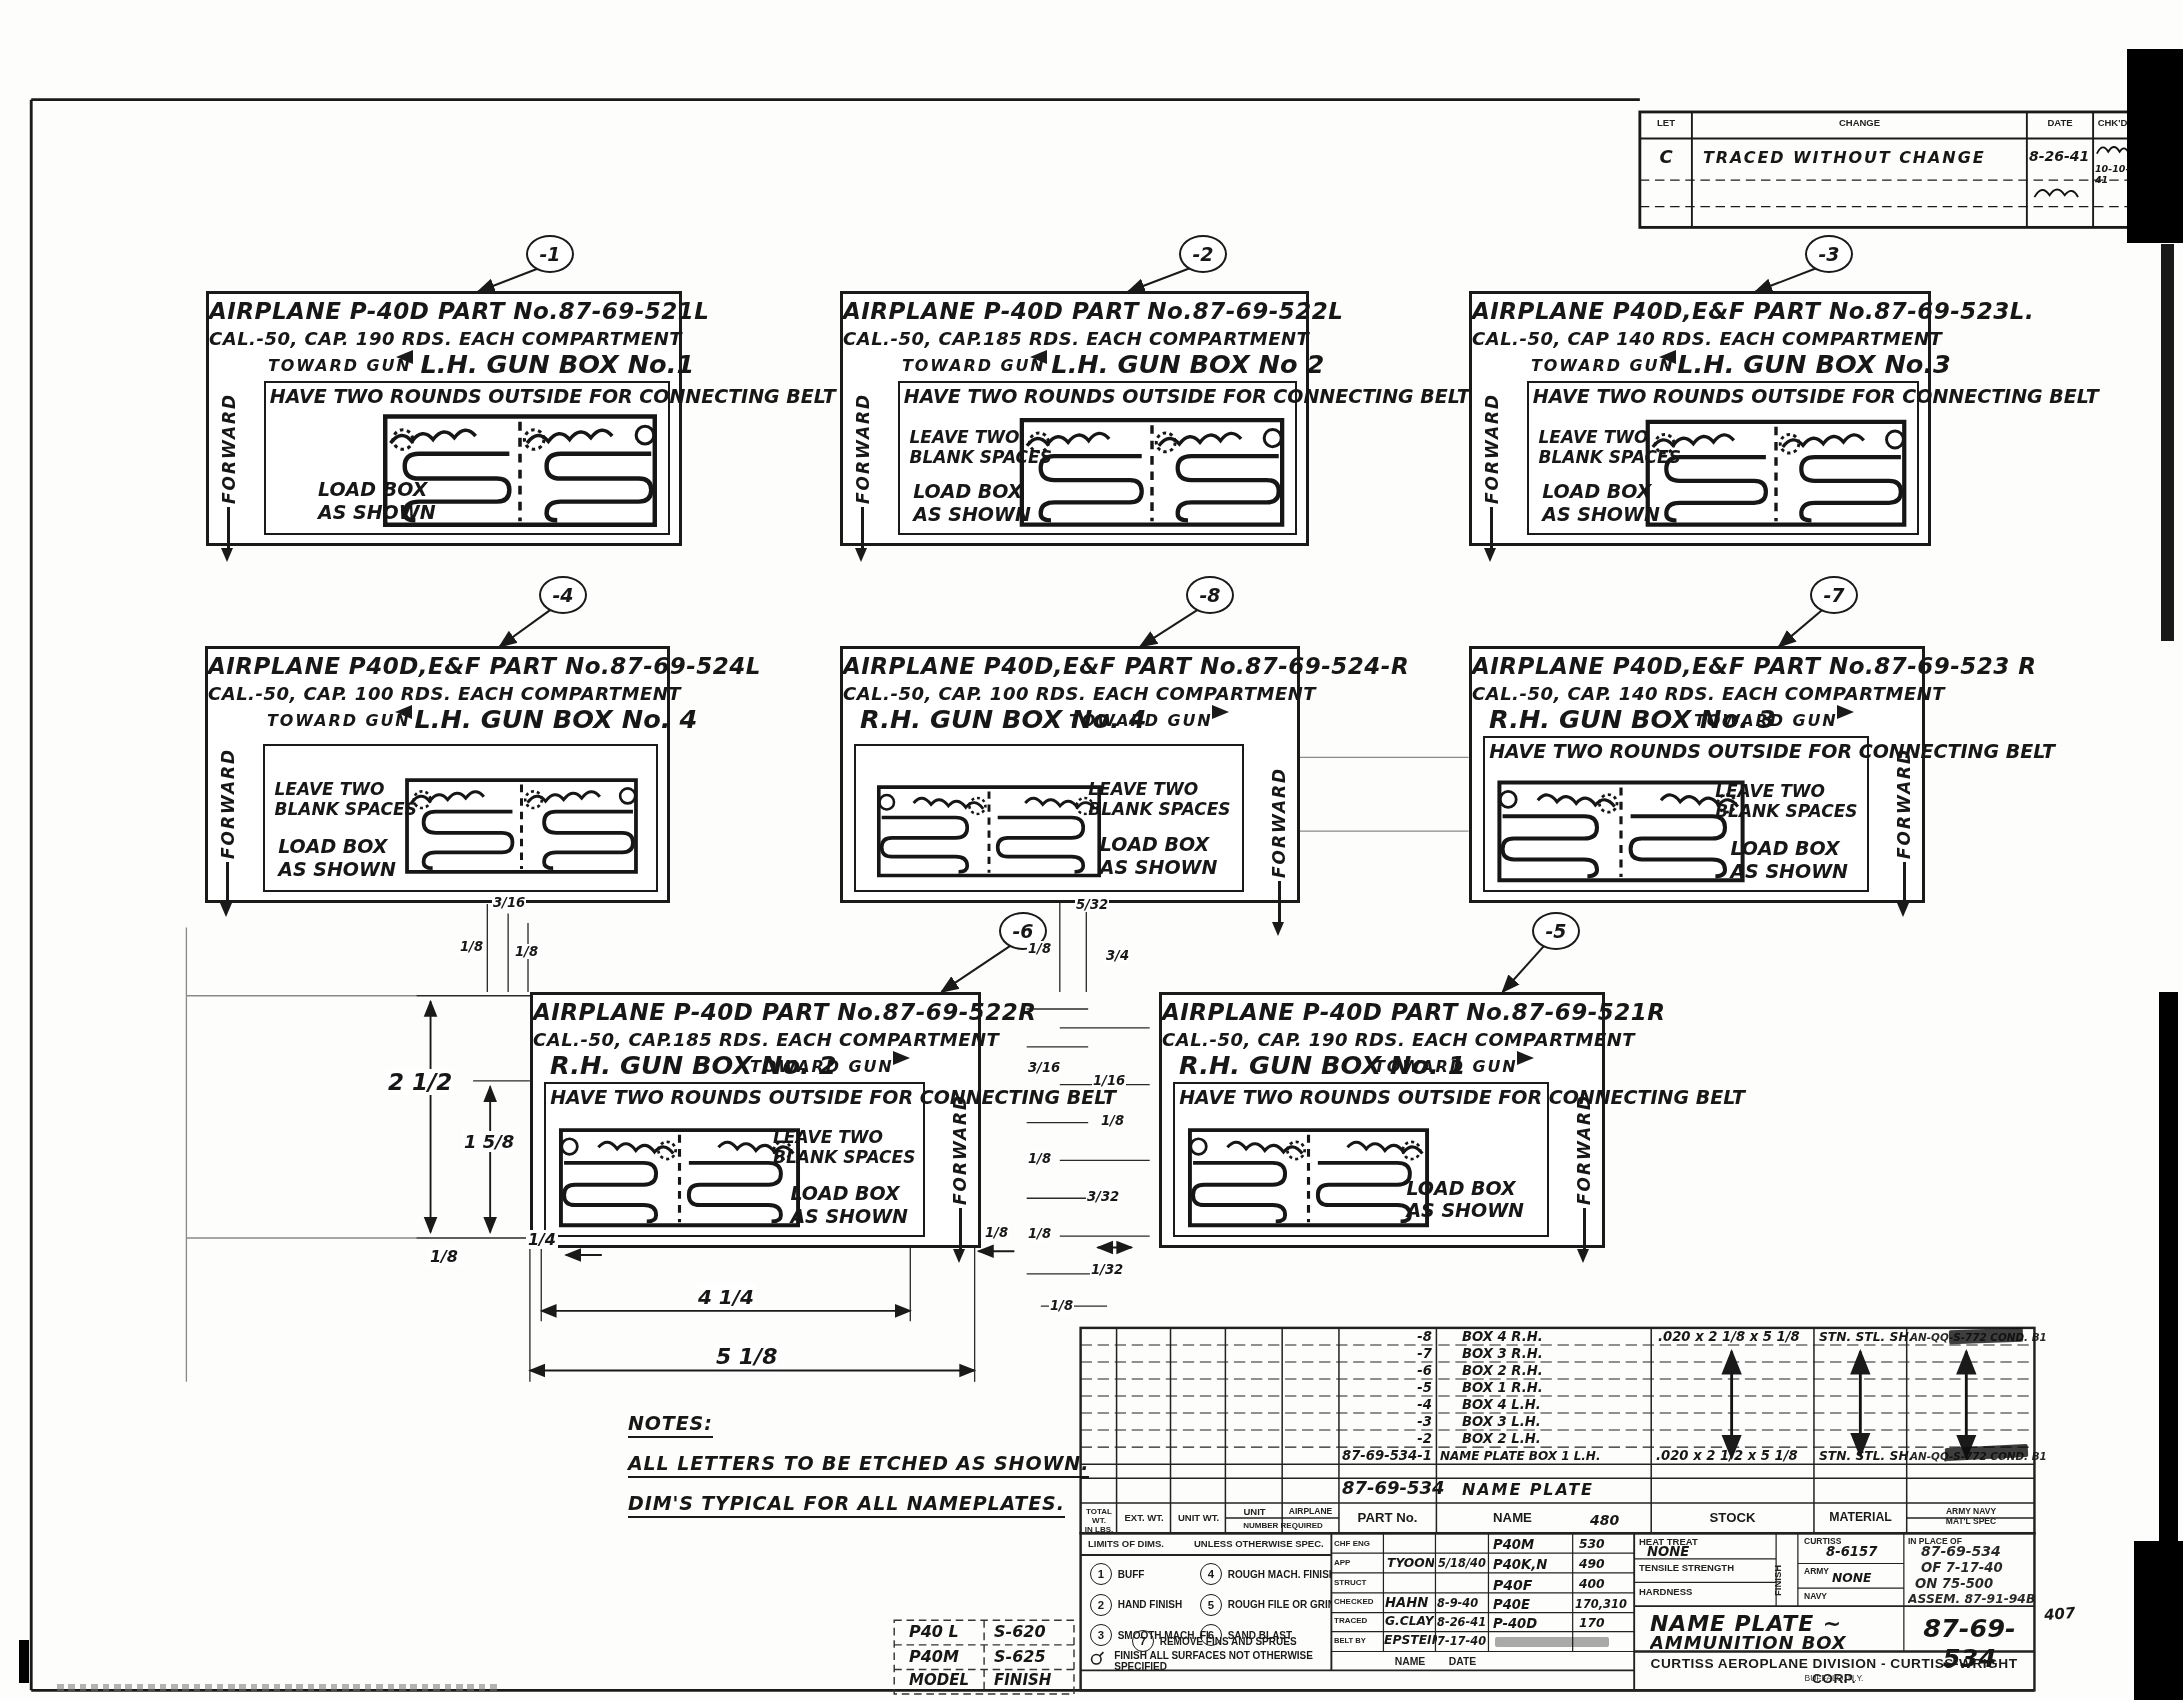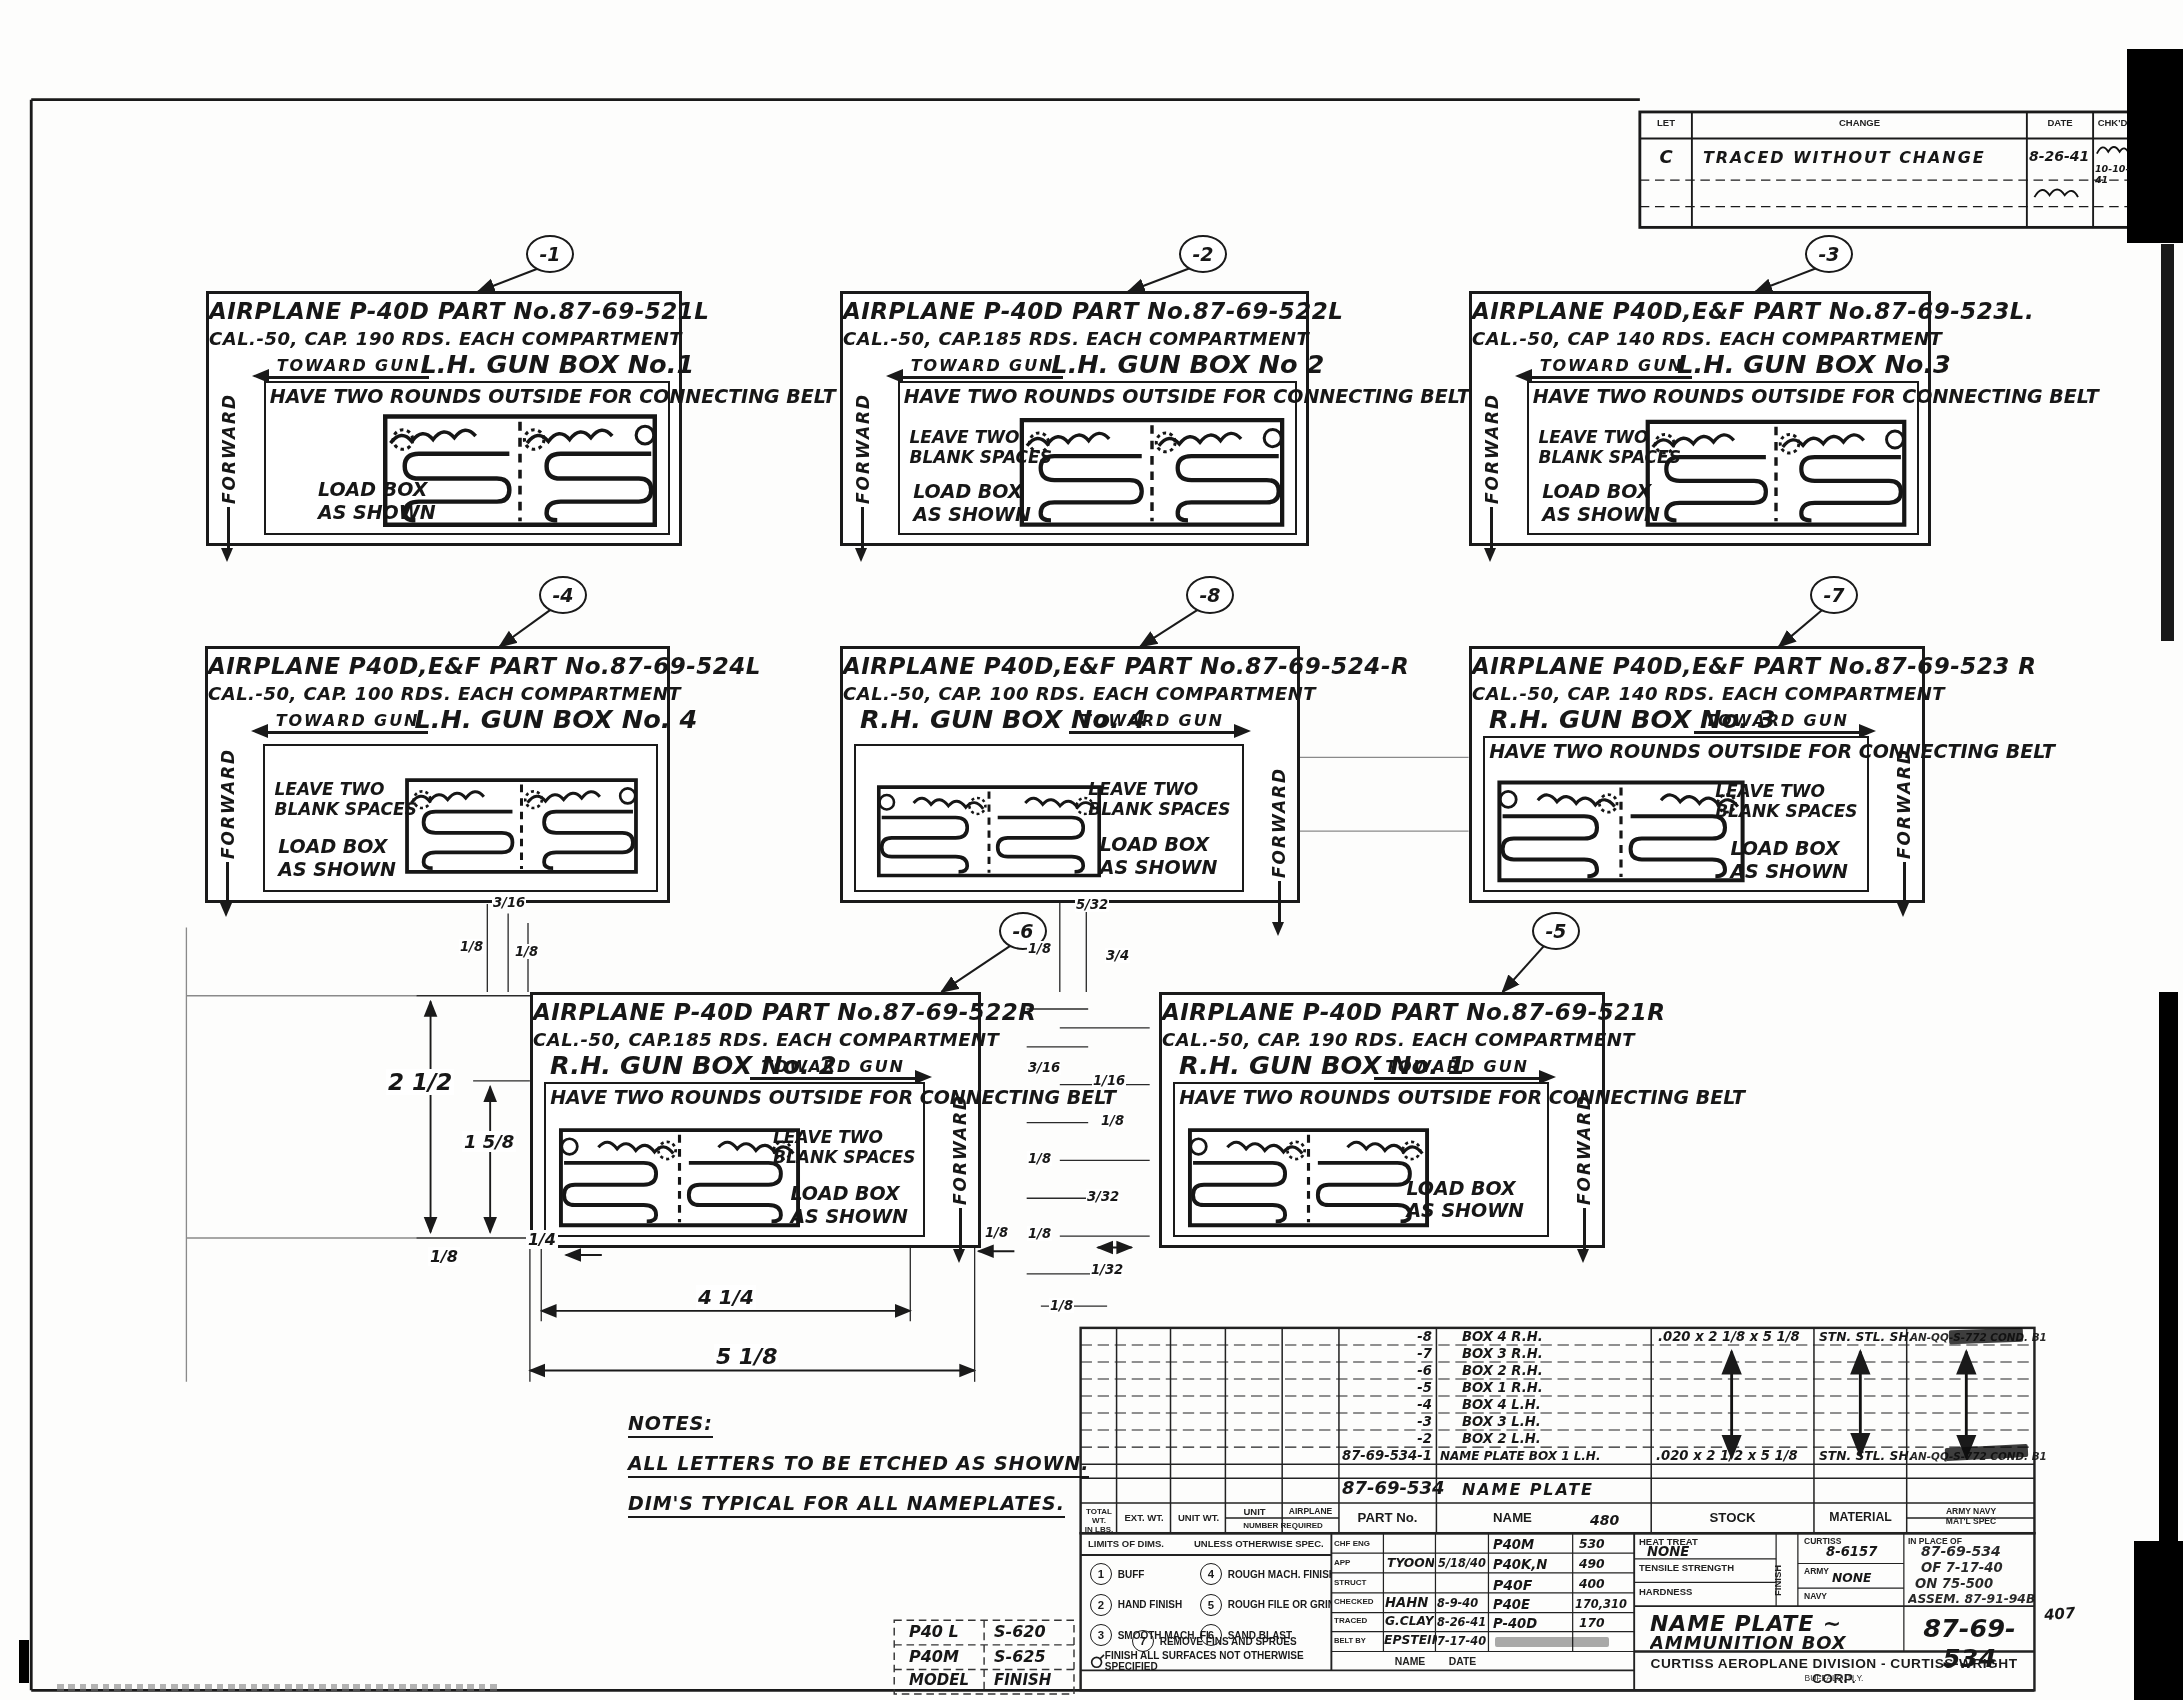--- a/index.html
+++ b/index.html
@@ -9,21 +9,21 @@
   .hand{font-family:"DejaVu Sans",sans-serif;font-style:italic;font-weight:bold;color:#171717;}
   .pre{white-space:pre-line;}
   
   .plate{position:absolute;border:3.8px solid #1a1a1a;background:#fff;}
   .inner{position:absolute;border:2.8px solid #1a1a1a;}
   .pl1{position:absolute;top:3.8px;left:0;right:0;text-align:center;font-size:23px;letter-spacing:0.5px;white-space:nowrap;}
   .pl2{position:absolute;top:34px;left:0;right:0;text-align:right;font-size:18px;letter-spacing:0.5px;white-space:nowrap;}
   .gb{position:absolute;top:55px;font-size:25.6px;white-space:nowrap;}
   .lh .gb{left:45%;}
   .rh .gb{left:17px;}
-  .tgwrap{position:absolute;top:62px;display:flex;flex-direction:column;}
+  .tgwrap{position:absolute;top:62px;display:flex;flex-direction:row;}
   .lh .tgwrap{left:59px;width:161px;}
   .rh .tgwrap{right:62px;width:166px;}
   .tg{font-size:16px;letter-spacing:1.9px;text-align:center;border-bottom:0;}
   .tgline{height:2.8px;background:#1a1a1a;position:relative;margin-top:0.9px;}
   .tgline.ar-l::before{content:"";position:absolute;left:-16px;top:-6.6px;border-top:7.6px solid transparent;border-bottom:7.6px solid transparent;border-right:17px solid #1a1a1a;}
   .tgline.ar-r::after{content:"";position:absolute;right:-16px;top:-6.6px;border-top:7.6px solid transparent;border-bottom:7.6px solid transparent;border-left:17px solid #1a1a1a;}
   .fwd{position:absolute;display:flex;flex-direction:column;align-items:center;gap:2.8px;top:99px;}
   .lh-f{left:9.5px;} .rh-f{right:7.6px;}
   .ftxt{writing-mode:vertical-rl;transform:rotate(180deg);font-size:17px;letter-spacing:1.9px;}
   .fshaft{width:2.8px;height:42px;background:#1a1a1a;position:relative;}
@@ -563,21 +563,21 @@
         <span class="circ">6</span>
         <span>SAND BLAST</span>
       </div>
   </div>
   <div class="cell" style="left:1132px;top:1630px;width:189px">
     <div class="fitem">
         <span class="circ">7</span>
         <span>REMOVE FINS AND SPRUES</span>
       </div>
   </div>
-  <div class="cell" style="left:1090px;top:1650px;width:237px;display:flex;align-items:center;gap:0">
+  <div class="cell" style="left:1090px;top:1650px;width:237px;display:flex;align-items:flex-start;gap:10px">
     <svg width="17" height="17" viewBox="0 0 18 18">
         <circle cx="8" cy="10" r="6" fill="none" stroke="#1a1a1a" stroke-width="2"></circle>
         <line x1="12" y1="6" x2="17" y2="1" stroke="#1a1a1a" stroke-width="2"></line>
       </svg>
     <span style="font-size:10px;font-weight:bold">FINISH ALL SURFACES NOT OTHERWISE SPECIFIED</span>
   </div>
 
   <div class="cell lbl" style="left:1334px;top:1539px;width:47px;font-size:8px;font-weight:bold">CHF ENG</div>
   <div class="cell lbl" style="left:1334px;top:1558px;width:47px;font-size:8px;font-weight:bold">APP</div>
   <div class="cell hand" style="left:1387px;top:1556px;width:47px;font-size:12.3px">TYOON</div>

